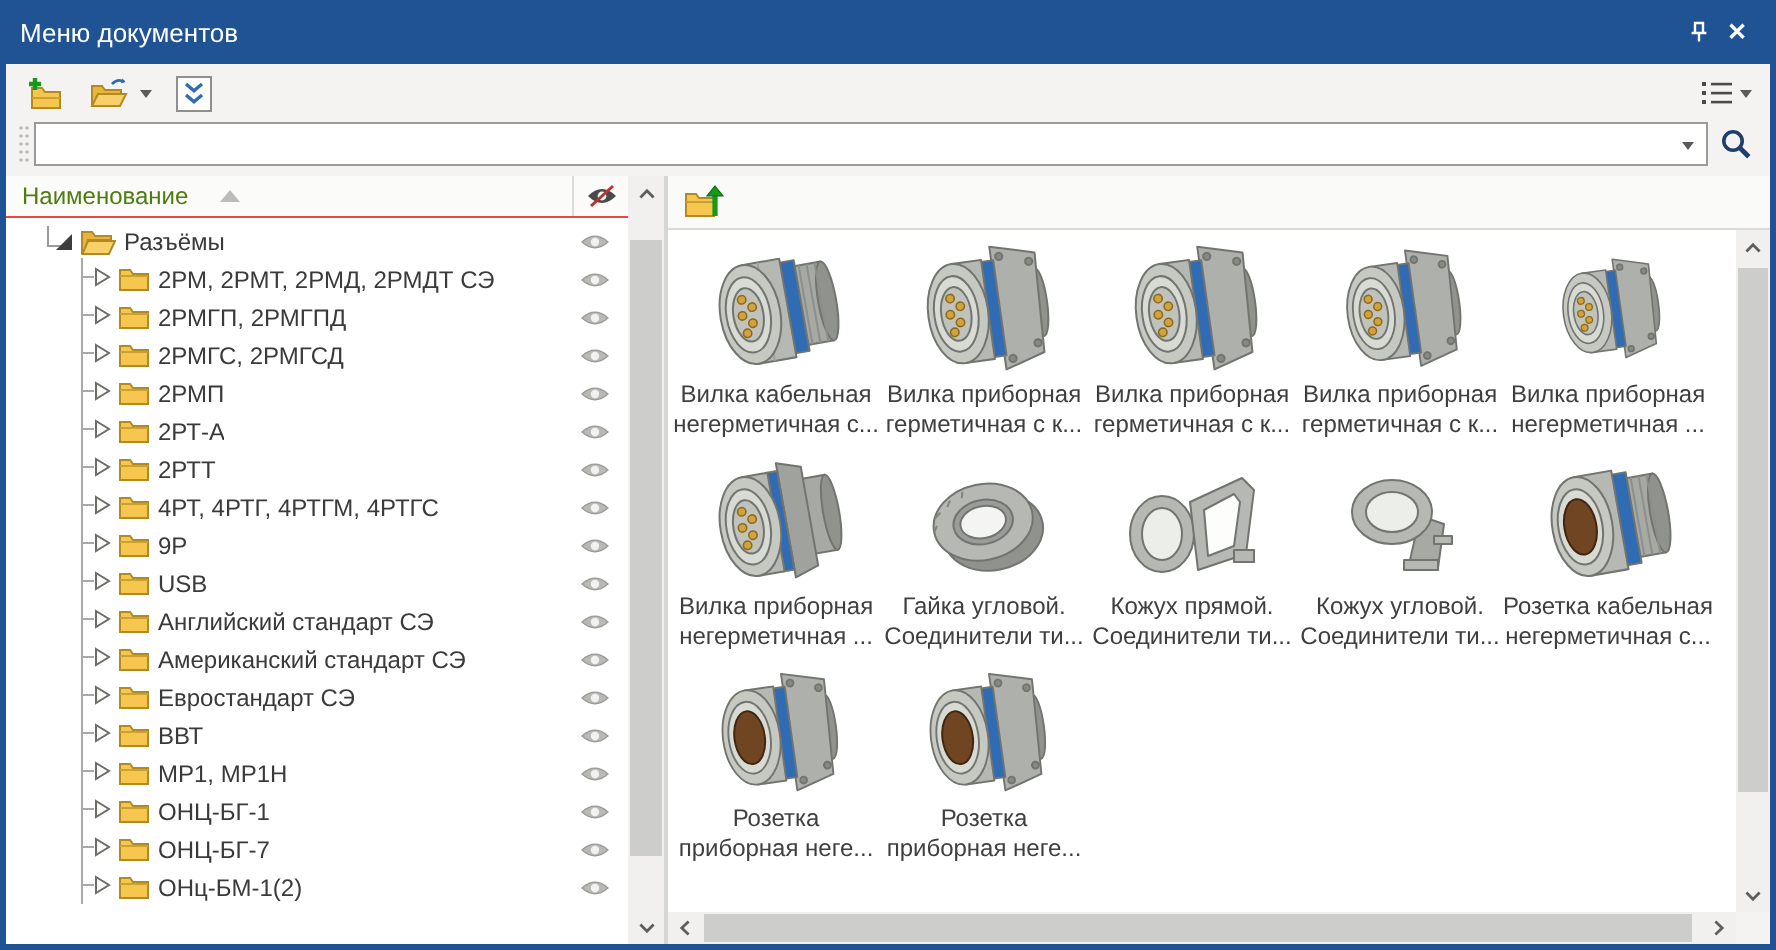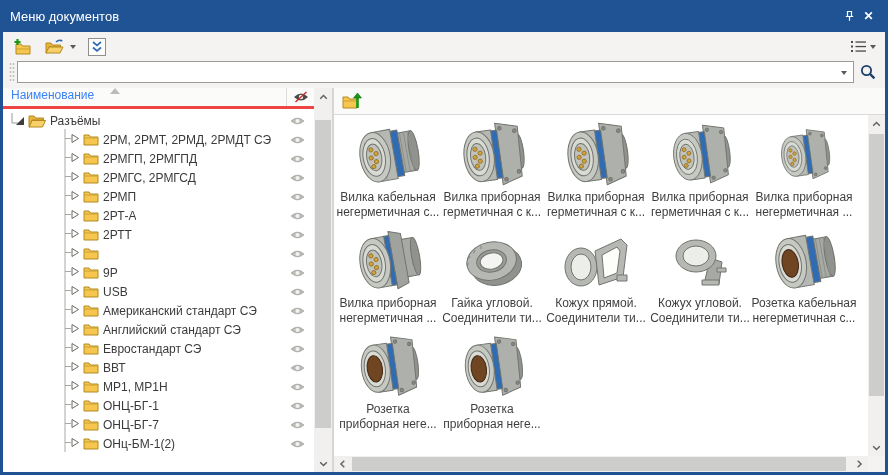--- a/index.html
+++ b/index.html
@@ -24,31 +24,31 @@
   .grip{width:10px;height:20px;display:flex;align-items:center;justify-content:center;flex:0 0 auto}
   .searchbox{flex:1;height:22px;background:#fff;border:1px solid #9a9a98;position:relative;display:flex;align-items:center}
   .searchbox input{border:none;outline:none;flex:1;height:100%;font:12px "Liberation Sans",sans-serif;
     padding:0 20px 0 5px;background:transparent;color:#333}
   .sb-caret{position:absolute;right:6px;top:9px}
   .searchbtn{width:27px;height:24px;display:flex;align-items:center;justify-content:center;flex:0 0 auto}
   
   .content{flex:1;display:flex;min-height:0;background:#fff}
   .left{width:329px;flex:0 0 auto;display:flex;background:#fff}
   .left-main{flex:1;display:flex;flex-direction:column;min-width:0}
-  .tree-header{height:21px;flex:0 0 auto;display:flex;background:#fbfbfa;
-    border-bottom:3px solid #ef4444;padding-left:8px;font-size:12px;color:#3b82f6}
+  .tree-header{height:21px;flex:0 0 auto;display:flex;align-items:center;background:#fbfbfa;
+    border-bottom:1px solid #ef4444;padding-left:8px;font-size:12px;color:#4d7c0f}
   .sort{width:0;height:0;border-left:5px solid transparent;border-right:5px solid transparent;
     border-bottom:6px solid #bcbcb8;margin-left:16px}
   .th-spacer{flex:1}
   .th-div{width:1px;align-self:stretch;background:#dcdcda}
   .th-eye{width:27px;display:flex;justify-content:center;align-items:center}
   .tree-rows{flex:1;overflow:hidden;padding-top:2px;background:#fff}
   .trow{height:19px;display:flex;align-items:center;font-size:12px;color:#3a3a3a;white-space:nowrap}
-  .trow.root{}
-  .trow.child{padding-left:52px}
+  .trow.root{padding-left:12px}
+  .trow.child{padding-left:28px}
   .twig{flex:0 0 auto;display:block}
   .f-ico{margin:0 4px 0 1px;flex:0 0 auto;display:flex}
   .trow .lbl{overflow:hidden;text-overflow:ellipsis}
   .trow .eye{margin-left:auto;margin-right:9px;flex:0 0 auto;display:flex}
   
   .vsb{width:18px;flex:0 0 auto;background:#f1f0ee;position:relative}
   .sbtn{position:absolute;left:0;width:100%;height:17px;display:flex;align-items:center;justify-content:center}
   .sbtn.top{top:0}.sbtn.bot{bottom:0}
   .vthumb{position:absolute;left:1px;right:1px;background:#cdcdcb}
   .chev{display:block}
@@ -348,20 +348,21 @@
         <path d="M10 9.5 H16" stroke="#a8a8a6" fill="none"></path>
         <path d="M17 5.5 l6.5 4 -6.5 4 z" fill="#fdfdfc" stroke="#6b6d68"></path>
       </svg>
     </span>
     <span class="f-ico">
       <svg width="16" height="13" viewBox="0 0 16 13">
         <path d="M1 2 h5 l1.5 2 H15 v8 H1 Z" fill="#f6c64e" stroke="#b38a21"></path>
         <path d="M1 5 h14" stroke="#caa133" fill="none"></path>
       </svg>
     </span>
+    <span class="lbl">4РТ, 4РТГ, 4РТГМ, 4РТГС</span>
     <span class="eye">
       <svg width="15" height="10" viewBox="0 0 15 10">
         <path d="M1 5 Q7.5 -0.8 14 5 Q7.5 10.8 1 5 Z" fill="#b9bab6" stroke="#999995" stroke-width="0.6"></path>
         <circle cx="7.5" cy="5" r="2.1" fill="#f2f2f0"></circle>
       </svg>
     </span>
   </div>
 
   <div class="trow child">
     <span class="twig">
@@ -416,44 +417,44 @@
         <path d="M10 9.5 H16" stroke="#a8a8a6" fill="none"></path>
         <path d="M17 5.5 l6.5 4 -6.5 4 z" fill="#fdfdfc" stroke="#6b6d68"></path>
       </svg>
     </span>
     <span class="f-ico">
       <svg width="16" height="13" viewBox="0 0 16 13">
         <path d="M1 2 h5 l1.5 2 H15 v8 H1 Z" fill="#f6c64e" stroke="#b38a21"></path>
         <path d="M1 5 h14" stroke="#caa133" fill="none"></path>
       </svg>
     </span>
+    <span class="lbl">Английский стандарт СЭ</span>
+    <span class="eye">
+      <svg width="15" height="10" viewBox="0 0 15 10">
+        <path d="M1 5 Q7.5 -0.8 14 5 Q7.5 10.8 1 5 Z" fill="#b9bab6" stroke="#999995" stroke-width="0.6"></path>
+        <circle cx="7.5" cy="5" r="2.1" fill="#f2f2f0"></circle>
+      </svg>
+    </span>
+  </div>
+
+  <div class="trow child">
+    <span class="twig">
+      <svg width="27" height="19" viewBox="0 0 27 19">
+        <path d="M10 0 V19" stroke="#a8a8a6" fill="none"></path>
+        <path d="M10 9.5 H16" stroke="#a8a8a6" fill="none"></path>
+        <path d="M17 5.5 l6.5 4 -6.5 4 z" fill="#fdfdfc" stroke="#6b6d68"></path>
+      </svg>
+    </span>
+    <span class="f-ico">
+      <svg width="16" height="13" viewBox="0 0 16 13">
+        <path d="M1 2 h5 l1.5 2 H15 v8 H1 Z" fill="#f6c64e" stroke="#b38a21"></path>
+        <path d="M1 5 h14" stroke="#caa133" fill="none"></path>
+      </svg>
+    </span>
     <span class="lbl">Американский стандарт СЭ</span>
-    <span class="eye">
-      <svg width="15" height="10" viewBox="0 0 15 10">
-        <path d="M1 5 Q7.5 -0.8 14 5 Q7.5 10.8 1 5 Z" fill="#b9bab6" stroke="#999995" stroke-width="0.6"></path>
-        <circle cx="7.5" cy="5" r="2.1" fill="#f2f2f0"></circle>
-      </svg>
-    </span>
-  </div>
-
-  <div class="trow child">
-    <span class="twig">
-      <svg width="27" height="19" viewBox="0 0 27 19">
-        <path d="M10 0 V19" stroke="#a8a8a6" fill="none"></path>
-        <path d="M10 9.5 H16" stroke="#a8a8a6" fill="none"></path>
-        <path d="M17 5.5 l6.5 4 -6.5 4 z" fill="#fdfdfc" stroke="#6b6d68"></path>
-      </svg>
-    </span>
-    <span class="f-ico">
-      <svg width="16" height="13" viewBox="0 0 16 13">
-        <path d="M1 2 h5 l1.5 2 H15 v8 H1 Z" fill="#f6c64e" stroke="#b38a21"></path>
-        <path d="M1 5 h14" stroke="#caa133" fill="none"></path>
-      </svg>
-    </span>
-    <span class="lbl">Английский стандарт СЭ</span>
     <span class="eye">
       <svg width="15" height="10" viewBox="0 0 15 10">
         <path d="M1 5 Q7.5 -0.8 14 5 Q7.5 10.8 1 5 Z" fill="#b9bab6" stroke="#999995" stroke-width="0.6"></path>
         <circle cx="7.5" cy="5" r="2.1" fill="#f2f2f0"></circle>
       </svg>
     </span>
   </div>
 
   <div class="trow child">
     <span class="twig">

